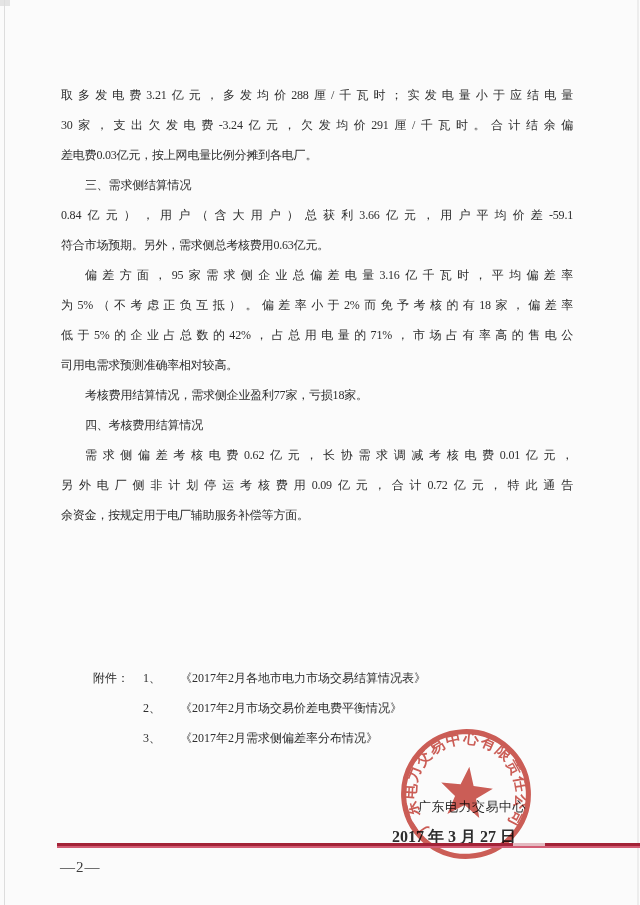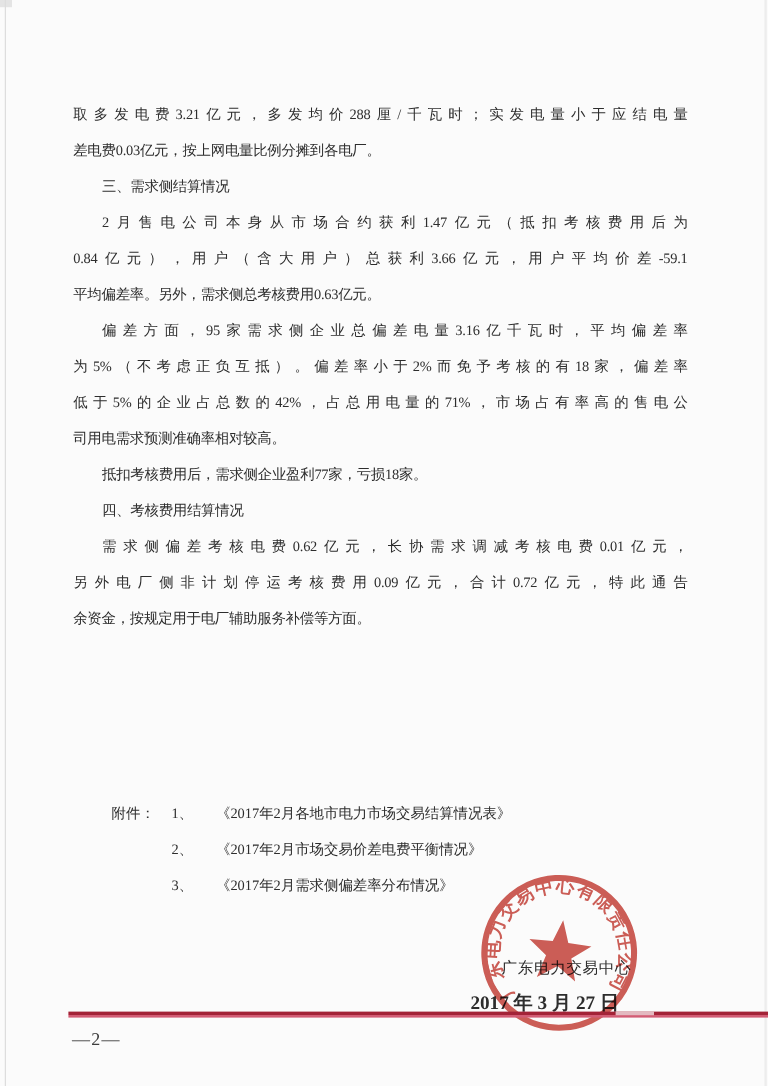--- a/index.html
+++ b/index.html
@@ -85,30 +85,30 @@
 <body>
 
 <div class="page">
 
   <div class="scan-corner"></div>
   <div class="scan-edge-left"></div>
   <div class="scan-edge-right"></div>
 
   <div class="doc-body">
     <div class="line full">取多发电费3.21亿元，多发均价288厘/千瓦时；实发电量小于应结电量</div>
+    <div class="line full">30家，支出欠发电费-3.24亿元，欠发均价291厘/千瓦时。合计结余偏</div>
     <div class="line">差电费0.03亿元，按上网电量比例分摊到各电厂。</div>
     <div class="line indent">三、需求侧结算情况</div>
-    <div class="line indent full">2月售电公司本身从市场合约获利1.47亿元（抵扣考核费用后为</div>
     <div class="line full">0.84亿元），用户（含大用户）总获利3.66亿元，用户平均价差-59.1</div>
-    <div class="line">平均偏差率。另外，需求侧总考核费用0.63亿元。</div>
+    <div class="line">符合市场预期。另外，需求侧总考核费用0.63亿元。</div>
     <div class="line indent full">偏差方面，95家需求侧企业总偏差电量3.16亿千瓦时，平均偏差率</div>
     <div class="line full">为5%（不考虑正负互抵）。偏差率小于2%而免予考核的有18家，偏差率</div>
     <div class="line full">低于5%的企业占总数的42%，占总用电量的71%，市场占有率高的售电公</div>
     <div class="line">司用电需求预测准确率相对较高。</div>
-    <div class="line indent">抵扣考核费用后，需求侧企业盈利77家，亏损18家。</div>
+    <div class="line indent">考核费用结算情况，需求侧企业盈利77家，亏损18家。</div>
     <div class="line indent">四、考核费用结算情况</div>
     <div class="line indent full">需求侧偏差考核电费0.62亿元，长协需求调减考核电费0.01亿元，</div>
     <div class="line full">另外电厂侧非计划停运考核费用0.09亿元，合计0.72亿元，特此通告</div>
     <div class="line">余资金，按规定用于电厂辅助服务补偿等方面。</div>
   </div>
 
   <div class="attachments">
     <div class="attachment-row">
       <span class="attachment-label">附件：</span>
       <span class="attachment-no">1、</span>

